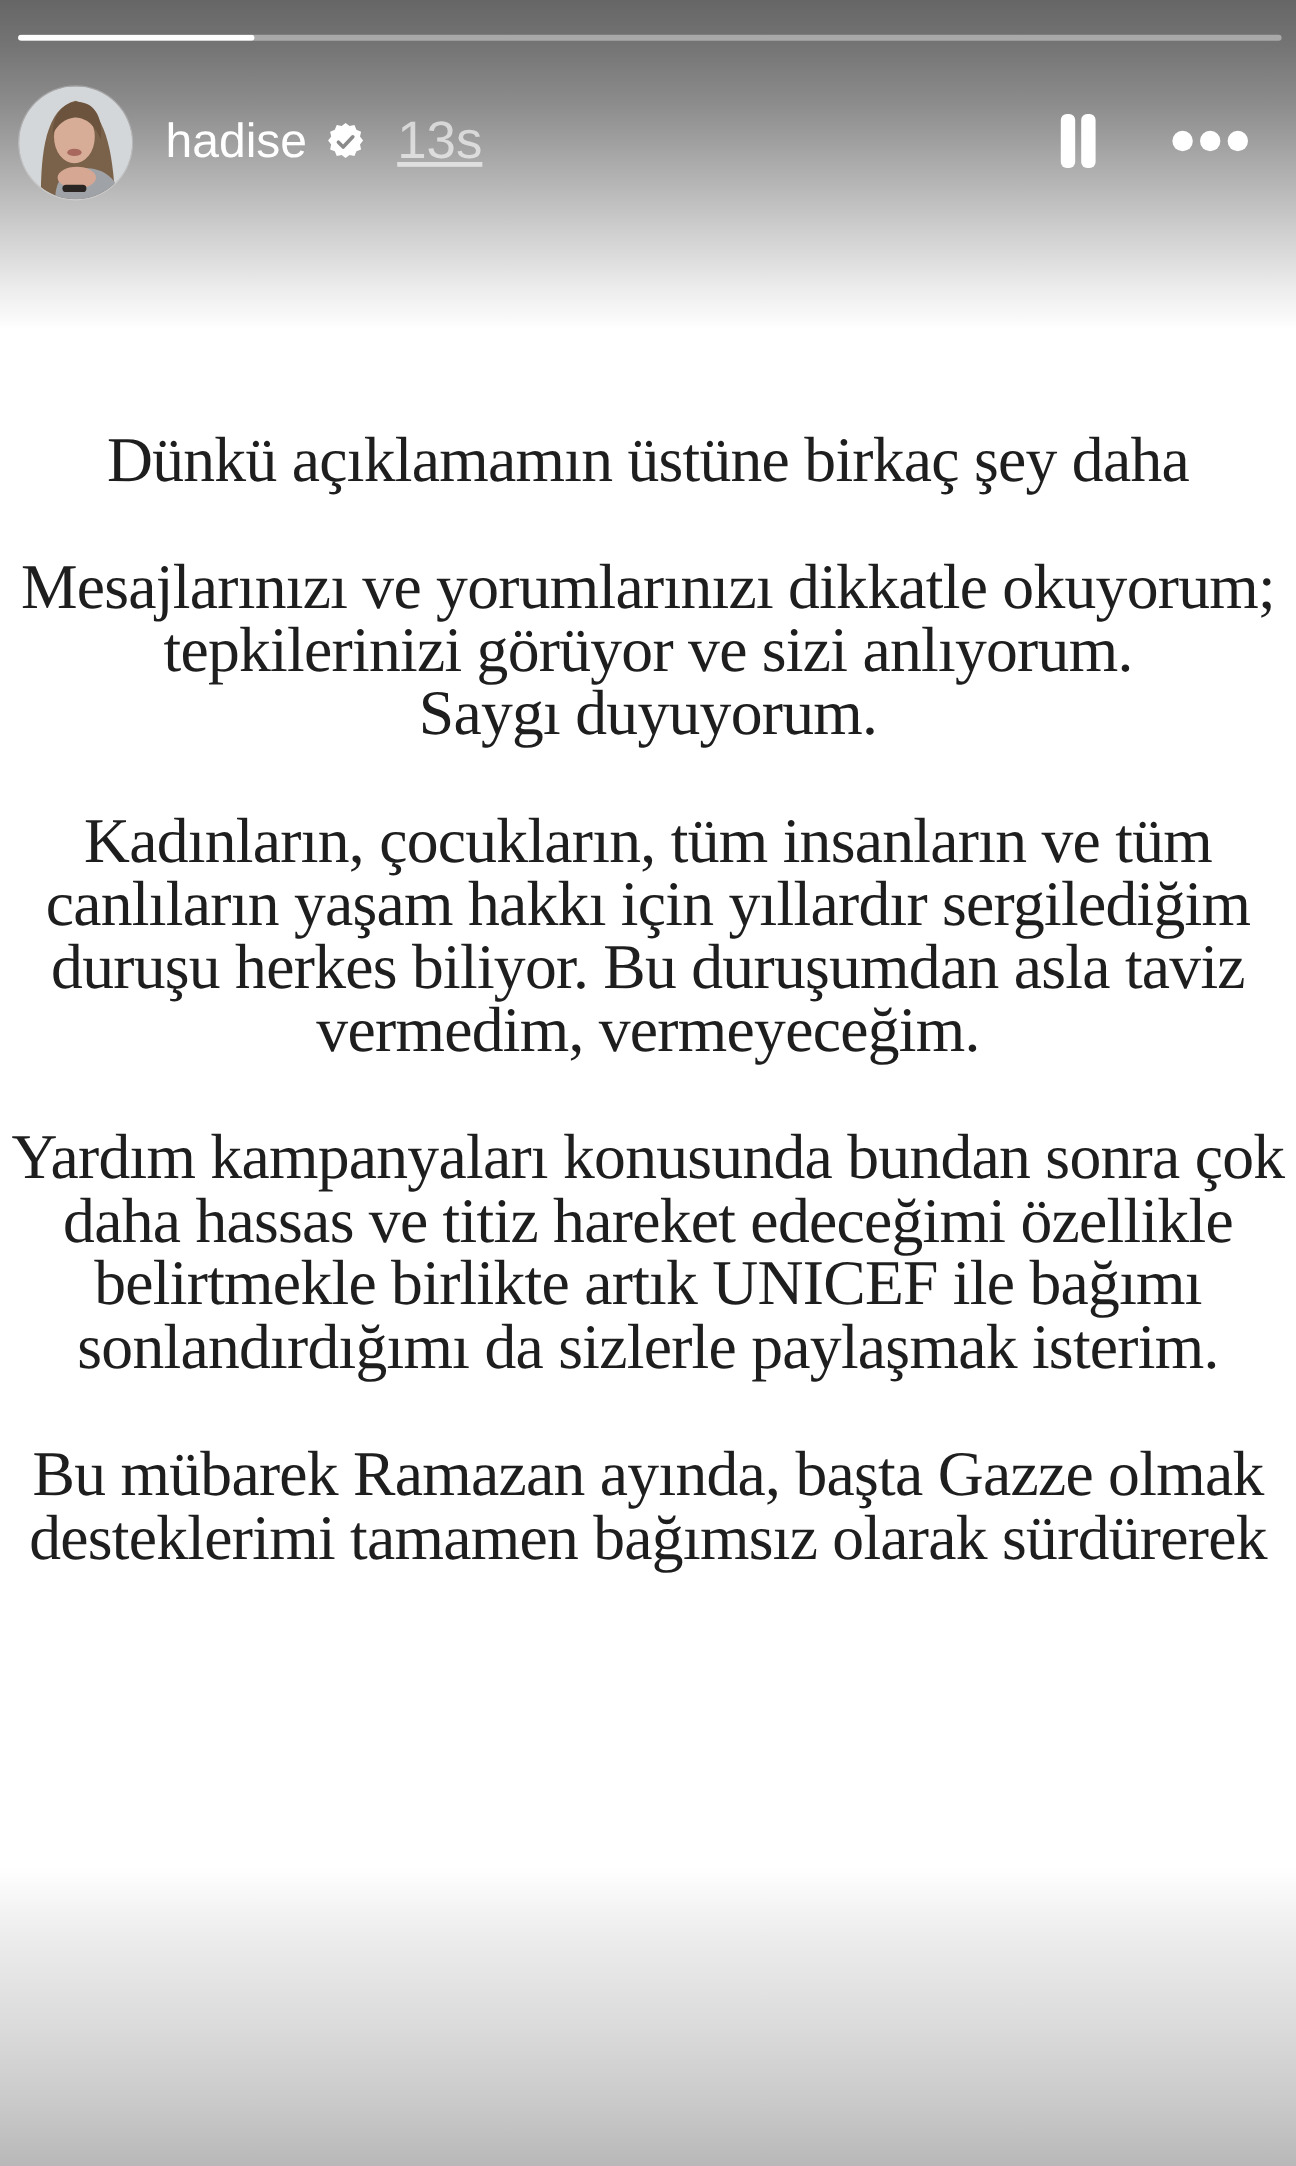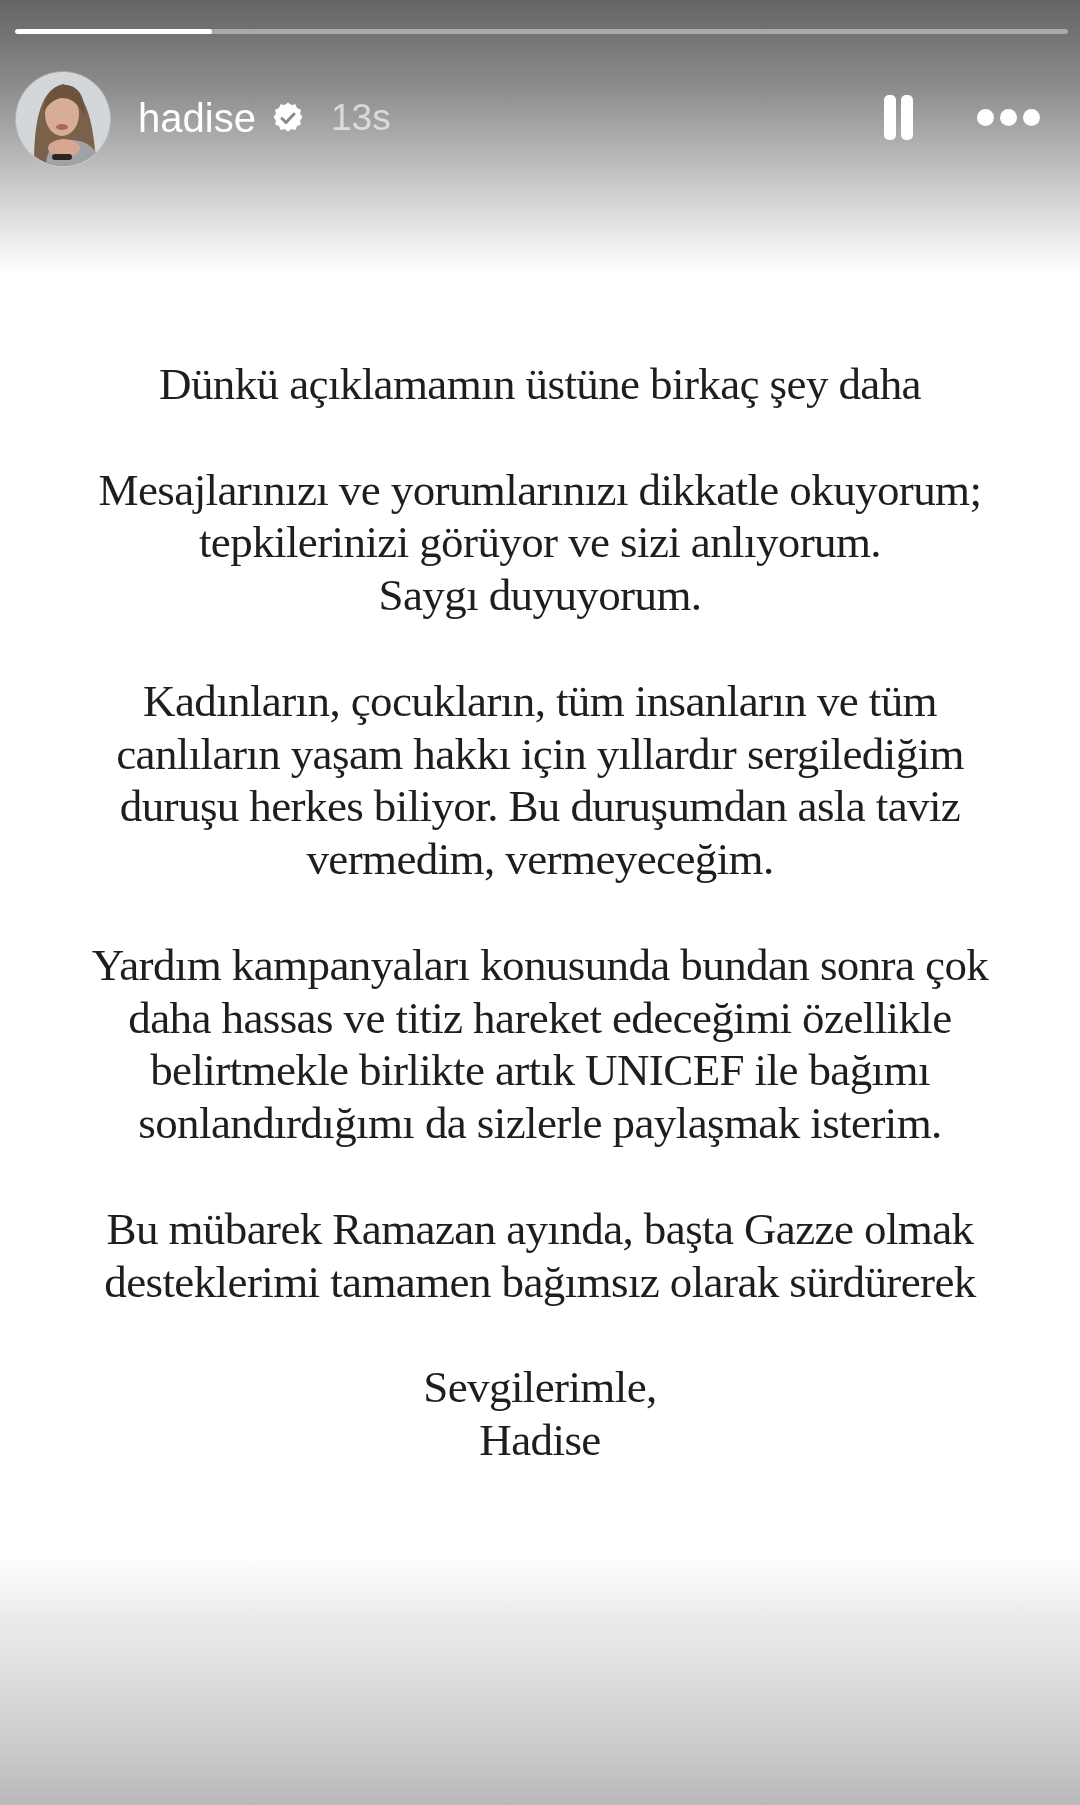--- a/index.html
+++ b/index.html
@@ -93,23 +93,24 @@
       position: absolute;
       left: 271px;
       top: 101px;
       width: 34px;
       height: 34px;
     }
     .timestamp {
       position: absolute;
       left: 331px;
       top: 94px;
-      font-size: 37px;
+      font-size: 44px;
       line-height: 48px;
       color: rgba(255,255,255,0.62);
+      text-decoration: underline;
     }
     .pause-btn {
       position: absolute;
       left: 878px;
       top: 90px;
       width: 42px;
       height: 56px;
       cursor: pointer;
     }
     .pause-bar {
@@ -143,21 +144,21 @@
     .dot.d3 { left: 53px; }
 
     
     .story-text {
       position: absolute;
       left: 0;
       top: 358px;
       width: 1080px;
       text-align: center;
       font-family: "Liberation Serif", serif;
-      font-size: 45px;
+      font-size: 53px;
       line-height: 52.8px;
       color: #1e1e1e;
       letter-spacing: -0.6px;
     }
     .story-text .para {
       margin: 0 0 52.8px 0;
     }
     .story-text .line {
       display: block;
       white-space: nowrap;
@@ -235,17 +236,13 @@
   <div class="para">
     <span class="line">Yardım kampanyaları konusunda bundan sonra çok</span>
     <span class="line">daha hassas ve titiz hareket edeceğimi özellikle</span>
     <span class="line">belirtmekle birlikte artık UNICEF ile bağımı</span>
     <span class="line">sonlandırdığımı da sizlerle paylaşmak isterim.</span>
   </div>
   <div class="para">
     <span class="line">Bu mübarek Ramazan ayında, başta Gazze olmak</span>
     <span class="line">desteklerimi tamamen bağımsız olarak sürdürerek</span>
   </div>
-  <div class="para">
-    <span class="line">Sevgilerimle,</span>
-    <span class="line">Hadise</span>
-  </div>
 </div>
 
 </body></html>

